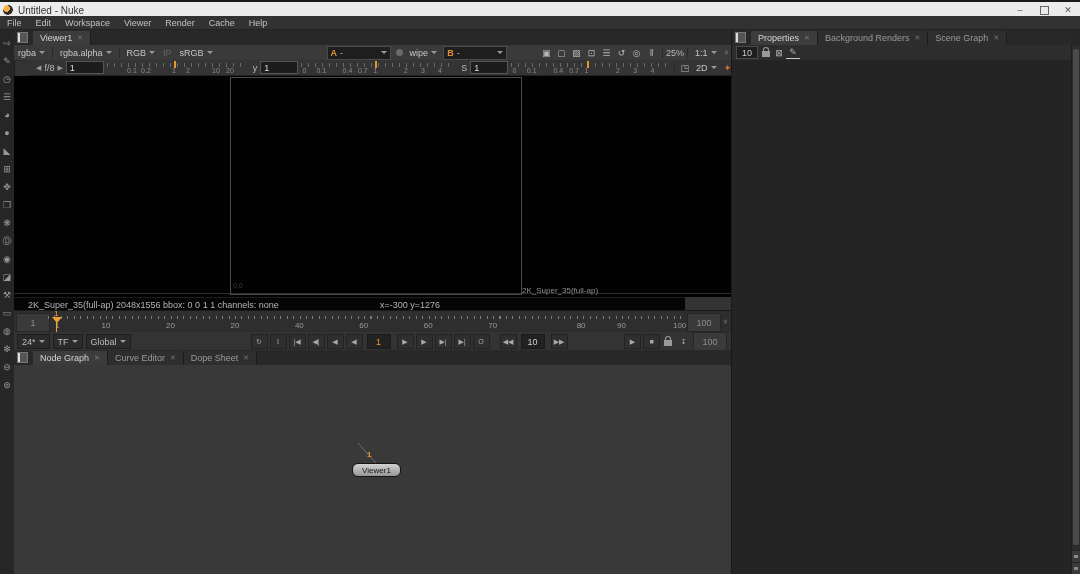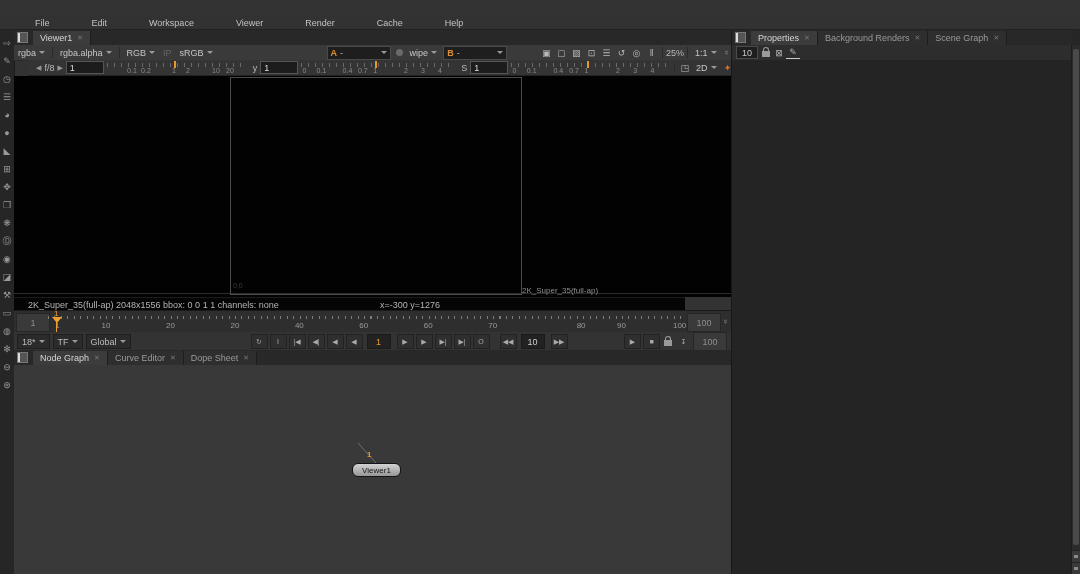--- a/index.html
+++ b/index.html
@@ -10,21 +10,21 @@
             border-top:2px solid #1b1b1b;display:flex;align-items:center;color:#1a1a1a;}
   .nukelogo{width:10px;height:10px;border-radius:50%;margin:0 5px 0 3px;
             background:radial-gradient(circle at 35% 35%, #f5b441 0 35%, #2b2b2b 36% 70%, #e88a1e 71%);}
   .wtitle{font-size:10px;color:#333;}
   .wctrls{margin-left:auto;display:flex;}
   .wbtn{width:24px;height:14px;display:flex;align-items:center;justify-content:center;color:#555;font-size:9px;}
   .maxbox{width:7px;height:7px;border:1px solid #666;}
   
   .menubar{position:absolute;top:16px;left:0;right:0;height:13px;background:#323232;
            display:flex;align-items:center;border-bottom:1px solid #222;}
-  .menuitem{padding:0 7px;color:#c2c2c2;font-size:9px;margin-left:28px;}
+  .menuitem{padding:0 7px;color:#c2c2c2;font-size:9px;}
   
   .lefttb{position:absolute;top:30px;left:0;bottom:0;width:14px;background:#262626;
           border-right:1px solid #1c1c1c;display:flex;flex-direction:column;align-items:center;padding-top:4px;}
   .tbicon{width:12px;height:18px;display:flex;align-items:center;justify-content:center;
           color:#9a9a9a;font-size:9px;}
   
   .tabbar{position:absolute;height:15px;background:#282828;display:flex;align-items:flex-end;border-bottom:1px solid #1d1d1d;}
   .paneicon{width:9px;height:9px;margin:0 5px 2px 3px;background:#555;border:1px solid #777;
             box-shadow:inset 2px 0 0 #dcdcdc;}
   .tab{height:14px;display:flex;align-items:center;gap:5px;padding:0 7px;color:#9a9a9a;
@@ -104,20 +104,31 @@
         display:flex;align-items:center;justify-content:center;}
   .sbtn .sq{width:4px;height:3px;background:#8a8a8a;}
   .collapse{color:#8a8a8a;font-size:8px;transform:rotate(90deg);display:inline-block;margin:0 3px;}
   .spacer{flex:1;}
 </style>
 </head>
 <body>
 
 <div class="app">
 
+  <div class="titlebar">
+    <span class="nukelogo"></span>
+    <span class="wtitle">Untitled - Nuke</span>
+    <span class="wctrls">
+      <span class="wbtn">–</span>
+      <span class="wbtn">
+          <span class="maxbox"></span>
+        </span>
+      <span class="wbtn">✕</span>
+    </span>
+  </div>
 
   <div class="menubar">
     <span class="menuitem">File</span>
     <span class="menuitem">Edit</span>
     <span class="menuitem">Workspace</span>
     <span class="menuitem">Viewer</span>
     <span class="menuitem">Render</span>
     <span class="menuitem">Cache</span>
     <span class="menuitem">Help</span>
   </div>
@@ -294,21 +305,21 @@
         <span class="phlabel">1</span>
         <span class="phtri"></span>
         <span class="phline"></span>
       </span>
     </div>
     <span class="rangebox" style="left:673px;top:2px;">100</span>
     <span class="collapse" style="position:absolute;left:706px;top:6px;">»</span>
 
     <div class="ctrlrow">
       <span class="cdd">
-        <span>18*</span>
+        <span>24*</span>
           <span class="car"></span>
       </span>
       <span class="cdd">
         <span>TF</span>
           <span class="car"></span>
       </span>
       <span class="cdd">
         <span>Global</span>
           <span class="car"></span>
       </span>

